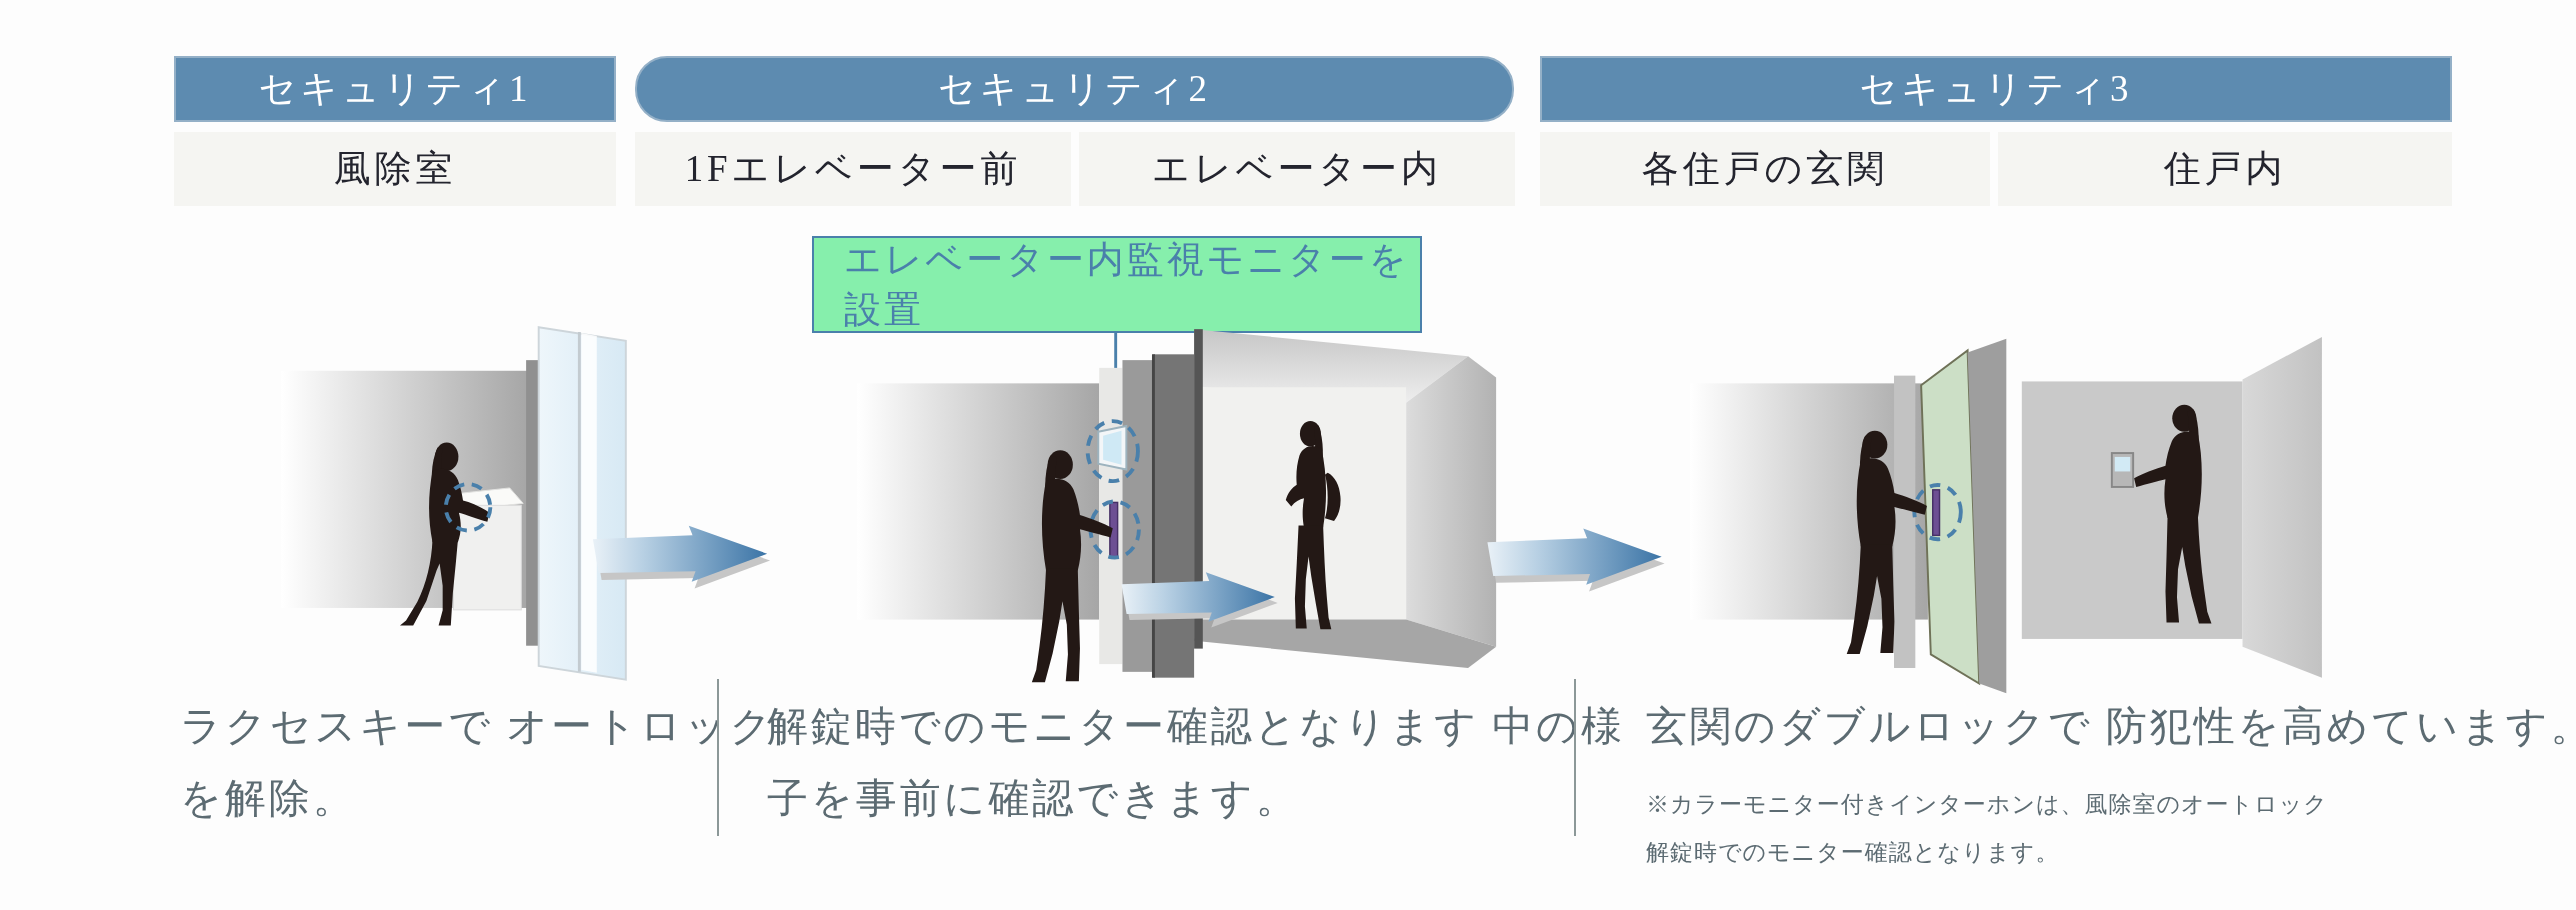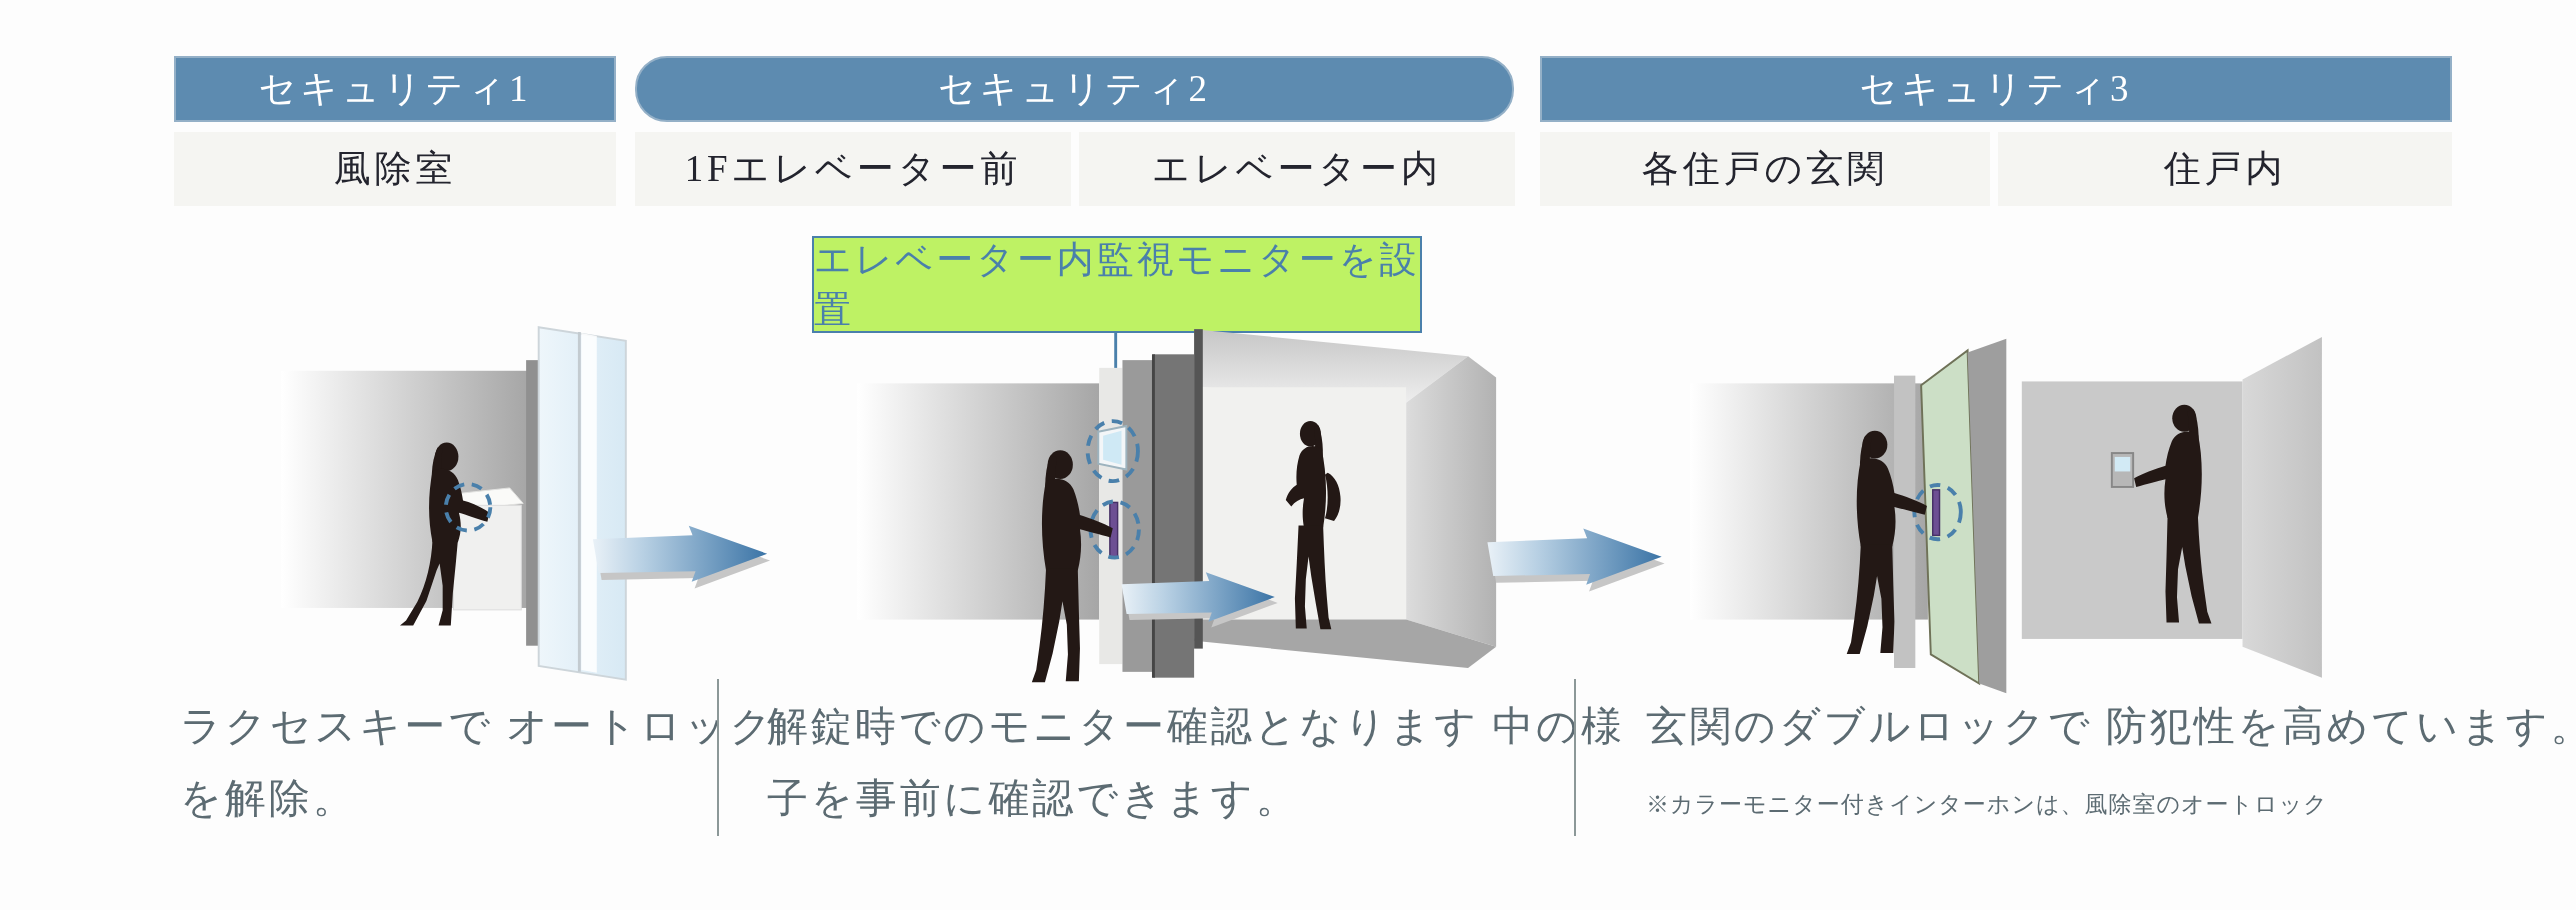--- a/index.html
+++ b/index.html
@@ -20,23 +20,23 @@
   .hdr.h3{left:1540px;width:912px;text-align:right;}
   .sub{position:absolute;top:132px;height:74px;background:var(--sublabel-bg);
        color:var(--sublabel-text);font-size:37px;letter-spacing:3.9px;
        display:flex;align-items:center;justify-content:center;}
   .sub.s1{left:174px;width:442px;}
   .sub.s2a{left:635px;width:436px;}
   .sub.s2b{left:1079px;width:436px;}
   .sub.s3a{left:1540px;width:450px;}
   .sub.s3b{left:1998px;width:454px;}
   .callout{position:absolute;left:812px;top:236px;width:610px;height:97px;
-       background:#bef264;border:2.9px solid var(--accent-blue);box-sizing:border-box;
+       background:#86efac;border:2.9px solid var(--accent-blue);box-sizing:border-box;
        color:var(--accent-blue);font-size:37px;letter-spacing:2.9px;
-       display:flex;align-items:center;justify-content:center;}
+       display:flex;align-items:center;justify-content:center;padding-left:30px;}
   .art{position:absolute;left:0;top:0;}
   .desc{position:absolute;top:690px;color:var(--body-text);font-size:41px;
         letter-spacing:2.9px;line-height:72px;white-space:nowrap;}
   .desc.d1{left:180px;}
   .desc.d2{left:767px;}
   .desc.d3{left:1646px;}
   .note{position:absolute;left:1646px;top:781px;color:var(--body-text);
         font-size:23px;letter-spacing:1px;line-height:48px;white-space:nowrap;}
   .vdiv{position:absolute;top:679px;width:1.9px;height:157px;background:var(--divider);}
   .vdiv.v1{left:717px;}
@@ -200,16 +200,17 @@
   <div class="desc d2">
     <div>解錠時でのモニター確認となります 中の様</div>
     <div>子を事前に確認できます。</div>
   </div>
   <div class="vdiv v2"></div>
   <div class="desc d3">
     <div>玄関のダブルロックで 防犯性を高めています。</div>
   </div>
   <div class="note">
     <div>※カラーモニター付きインターホンは、風除室のオートロック</div>
+    <div>解錠時でのモニター確認となります。</div>
   </div>
 
 </div>
 
 
 </body></html>

